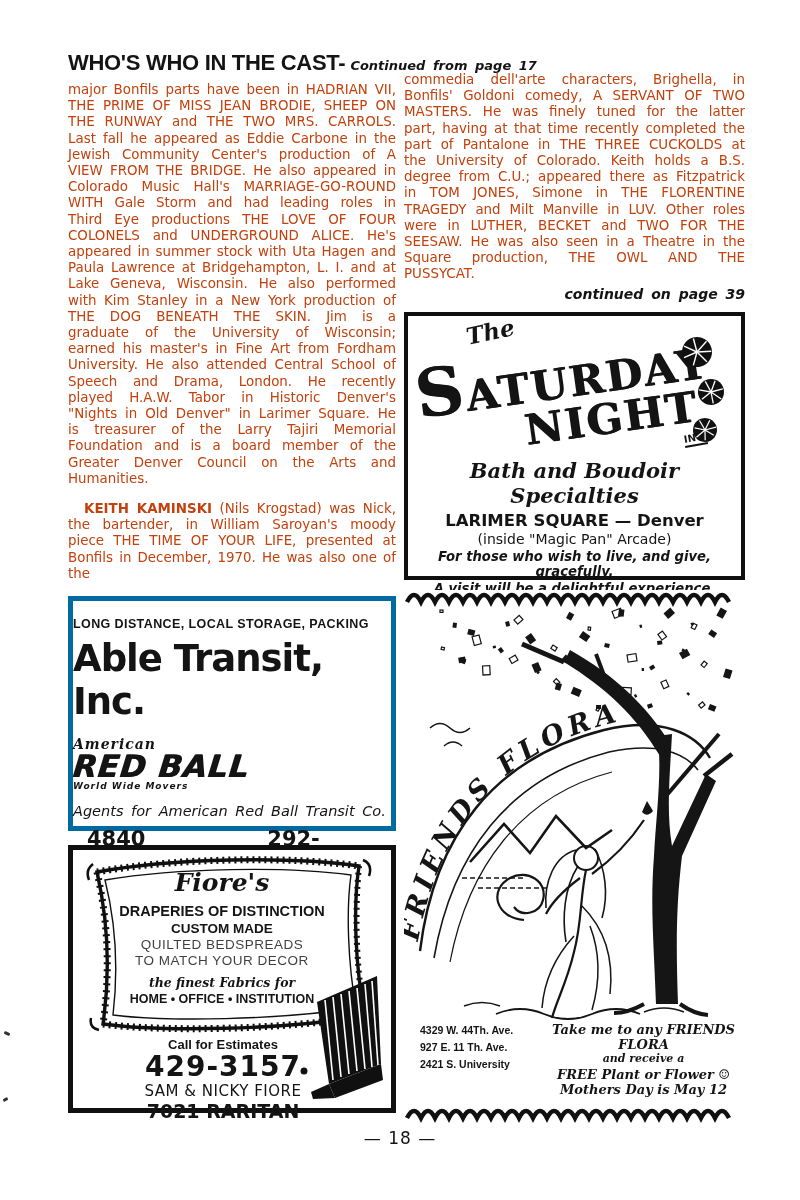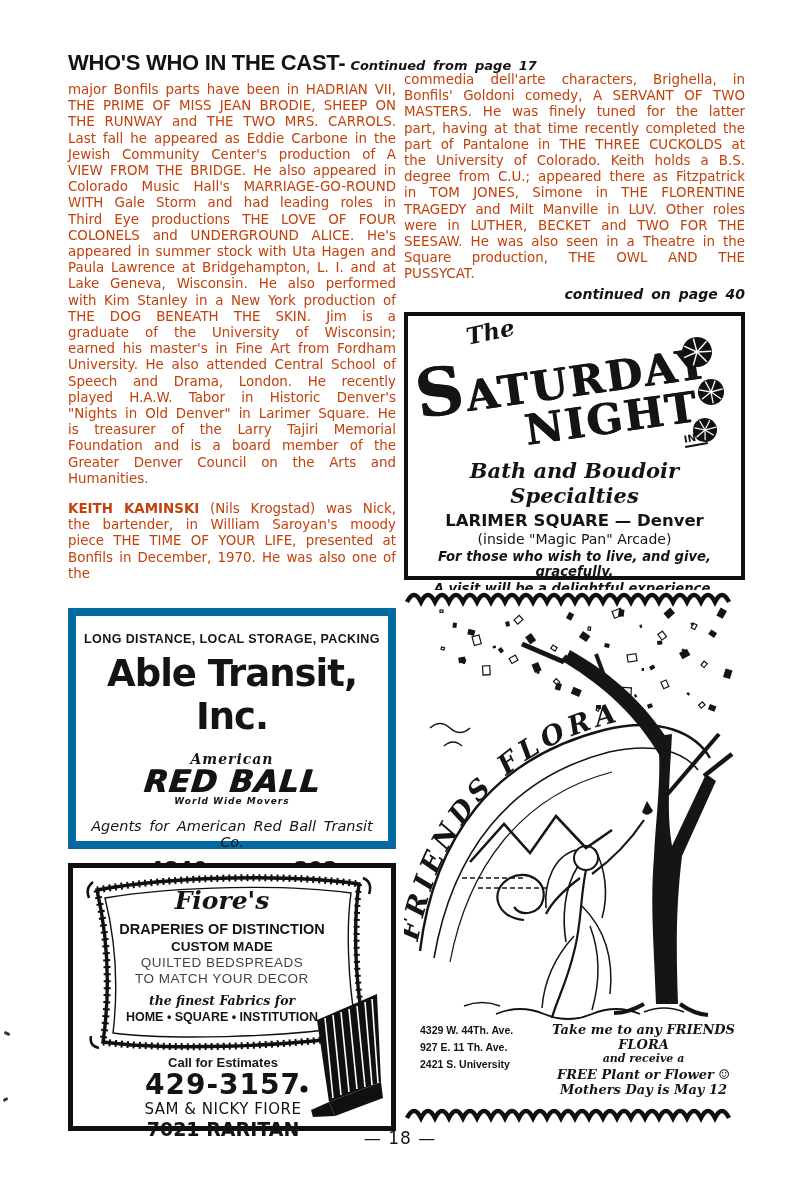--- a/index.html
+++ b/index.html
@@ -7,39 +7,39 @@
         font-family:"DejaVu Sans",sans-serif;overflow:hidden;}
   
   .hdr{position:absolute;left:68px;top:50px;width:680px;white-space:nowrap;}
   .hdr .title{font-family:"Liberation Sans",sans-serif;font-weight:700;font-size:22px;letter-spacing:-0.3px;}
   .hdr .cont{font-style:italic;font-weight:700;font-size:13px;word-spacing:3px;}
   
   .col-left{position:absolute;left:68px;top:82px;width:328px;}
   .col-right{position:absolute;left:404px;top:72px;width:341px;}
   .body-text{font-size:13.4px;line-height:16.2px;text-align:justify;word-spacing:1.5px;color:#c2410c;}
   .p2{margin-top:14px;}
-  .bold{font-weight:700;}
+  .bold{font-weight:700;margin-left:16px;}
   .cont-note{margin-top:3px;text-align:right;font-style:italic;font-weight:700;font-size:14px;word-spacing:3px;}
   
   .ad-sat{margin-top:10px;border:4px solid #101010;height:260px;position:relative;background:#fff;}
   .sat-logo{position:relative;height:142px;}
   .sat-the{position:absolute;left:58px;top:2px;font-family:"DejaVu Serif",serif;font-style:italic;font-weight:700;font-size:23px;transform:rotate(-12deg);}
   .sat-l1{position:absolute;left:6px;top:20px;font-family:"DejaVu Serif",serif;font-weight:700;font-size:42px;letter-spacing:2px;transform:rotate(-8deg);text-shadow:1px 0 #101010;}
   .sat-l1::first-letter{font-size:66px;}
   .sat-l2{position:absolute;left:116px;top:78px;font-family:"DejaVu Serif",serif;font-weight:700;font-size:42px;letter-spacing:2px;transform:rotate(-8deg);text-shadow:1px 0 #101010;}
   .sat-inc{position:absolute;left:276px;top:116px;font-size:10px;font-weight:700;transform:rotate(-10deg);border-bottom:2px solid #101010;padding-bottom:1px;}
   .sat-leaves{position:absolute;right:8px;top:14px;}
   .sat-lower{position:absolute;left:0;right:0;top:142px;text-align:center;}
   .sat-tag{font-family:"DejaVu Serif",serif;font-style:italic;font-weight:700;font-size:21px;}
   .sat-loc{font-weight:700;font-size:16.5px;margin-top:3px;text-align:center;}
   .sat-sub{font-size:14px;margin-top:1px;}
   .sat-slo{font-style:italic;font-weight:700;font-size:13.2px;margin-top:2px;}
   .sat-row{display:flex;justify-content:space-between;padding:0 7px;margin-top:4px;font-weight:700;font-size:18.5px;}
   
-  .ad-able{margin-top:26px;border:8px solid #0369a1;height:225px;position:relative;background:#fff;text-align:center;}
+  .ad-able{margin-top:14px;border:5px solid #0369a1;height:225px;position:relative;background:#fff;}
   .able-serv{margin-top:16px;font-weight:700;font-size:12.5px;letter-spacing:0.4px;font-family:"Liberation Sans",sans-serif;}
   .able-name{margin-top:6px;font-weight:700;font-size:37px;letter-spacing:-1px;}
   .able-brand{margin-top:14px;line-height:1;}
   .able-am{font-family:"DejaVu Serif",serif;font-style:italic;font-weight:700;font-size:14px;letter-spacing:1px;}
   .able-rb{font-style:italic;font-weight:700;font-size:31px;letter-spacing:1px;transform:skewX(-6deg);display:inline-block;text-shadow:1px 0 #101010;}
   .able-ww{font-style:italic;font-weight:700;font-size:9px;letter-spacing:1px;}
   .able-agents{margin-top:12px;font-style:italic;font-size:14.5px;word-spacing:3px;}
   .able-row{display:flex;justify-content:space-between;padding:0 14px;margin-top:8px;font-weight:700;font-size:21px;}
   
   .ad-fiore{margin-top:14px;border:5px solid #101010;height:258px;position:relative;background:#fff;}
@@ -114,21 +114,21 @@
         <path d="M286 16 C282 56 282 116 292 166" fill="none" stroke="#101010" stroke-width="6" stroke-dasharray="2 5"></path>
         <path d="M20 14 q-8 6 -4 16 M290 10 q10 4 6 16 M26 180 q-10 -2 -8 -12 M296 172 q8 -8 2 -16" fill="none" stroke="#101010" stroke-width="2.5"></path>
       </svg>
       <div class="fiore-text">
         <div class="fiore-name">Fiore's</div>
         <div class="fiore-t1">DRAPERIES OF DISTINCTION</div>
         <div class="fiore-t2">CUSTOM MADE</div>
         <div class="fiore-t3">QUILTED BEDSPREADS</div>
         <div class="fiore-t4">TO MATCH YOUR DECOR</div>
         <div class="fiore-t5">the finest Fabrics for</div>
-        <div class="fiore-t6">HOME  •  SQUARE  •  INSTITUTION</div>
+        <div class="fiore-t6">HOME  •  OFFICE  •  INSTITUTION</div>
       </div>
       <div class="fiore-bottom">
         <div class="fiore-call">Call for Estimates</div>
         <div class="fiore-phone">429-3157</div>
         <div class="fiore-own">SAM &amp; NICKY FIORE</div>
         <div class="fiore-addr">7021 RARITAN</div>
       </div>
       <svg class="fiore-drape" width="88" height="132" viewBox="0 0 88 132">
         <path d="M18 34 L78 8 L82 96 L30 116 Z" fill="#101010"></path>
         <g stroke="#fff" stroke-width="1.6">
@@ -142,21 +142,21 @@
         </g>
         <path d="M30 116 L82 96 L84 112 L36 130 Z" fill="#101010"></path>
         <path d="M30 116 L12 124 L14 131 L36 130" fill="#101010"></path>
         <circle cx="5" cy="103" r="3.5" fill="#101010"></circle>
       </svg>
     </div>
   </div>
 
   <div class="col-right">
     <div class="body-text">commedia dell'arte characters, Brighella, in Bonfils' Goldoni comedy, A SERVANT OF TWO MASTERS. He was finely tuned for the latter part, having at that time recently completed the part of Pantalone in THE THREE CUCKOLDS at the University of Colorado. Keith holds a B.S. degree from C.U.; appeared there as Fitzpatrick in TOM JONES, Simone in THE FLORENTINE TRAGEDY and Milt Manville in LUV. Other roles were in LUTHER, BECKET and TWO FOR THE SEESAW. He was also seen in a Theatre in the Square production, THE OWL AND THE PUSSYCAT.</div>
-    <div class="cont-note">continued on page 40</div>
+    <div class="cont-note">continued on page 39</div>
 
     <div class="ad-sat">
       <div class="sat-logo">
         <div class="sat-the">The</div>
         <div class="sat-l1">SATURDAY</div>
         <div class="sat-l2">NIGHT</div>
         <div class="sat-inc">INC.</div>
         <svg class="sat-leaves" width="70" height="124" viewBox="0 0 70 124">
           <g transform="translate(34,22) rotate(-15)">
             <circle r="15" fill="#101010"></circle>

